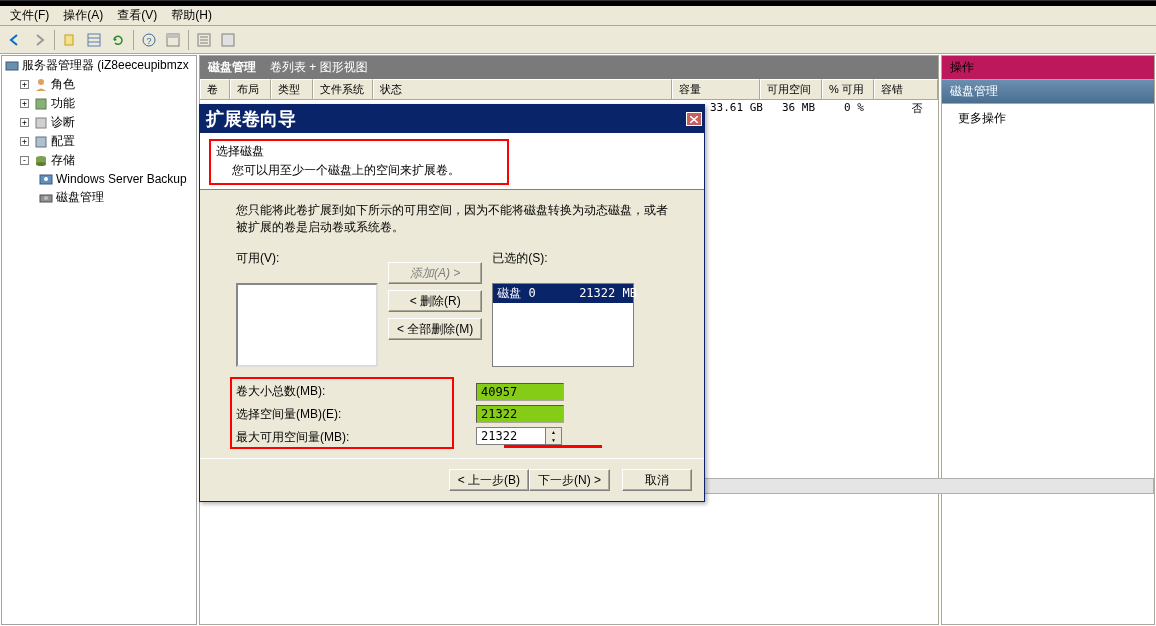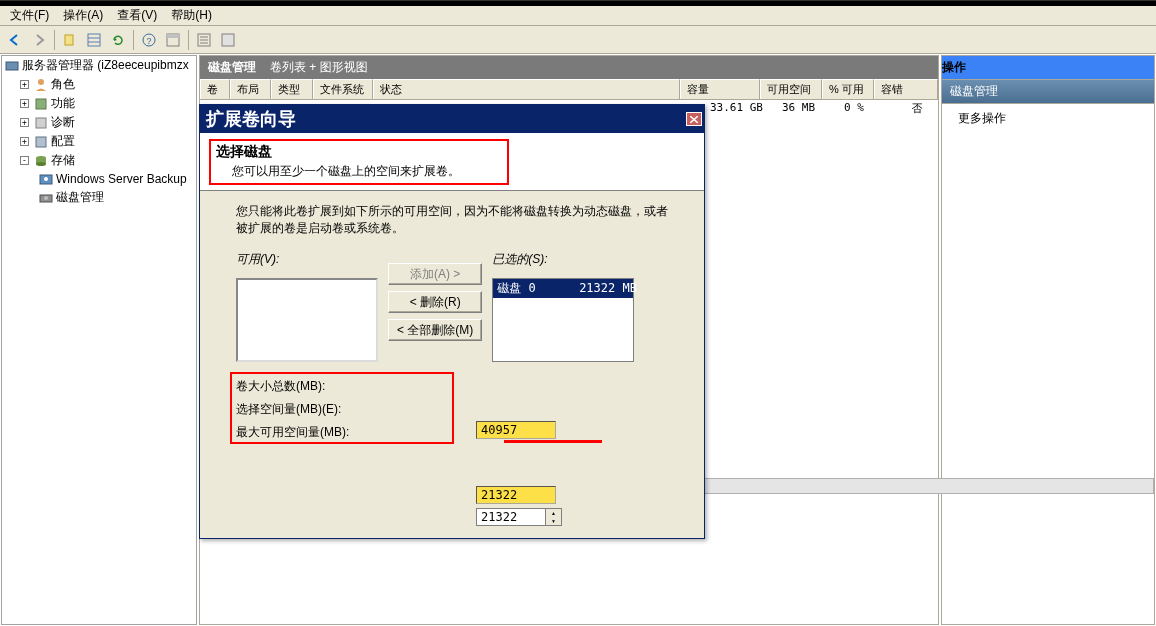--- a/index.html
+++ b/index.html
@@ -132,23 +132,23 @@
   padding: 1px 0;
   font-family: "SimSun", monospace;
 }
 .right-panel {
   width: 214px;
   background: #fff;
   border: 1px solid #aca899;
   margin: 1px;
 }
 .actions-header {
-  background: #3b82f6;
-  padding: 3px 0;
-  font-weight: bold;
+  background: #be185d;
+  padding: 3px 8px;
+  font-weight: normal;
   border-bottom: 1px solid #aca899;
 }
 .actions-sub {
   background: #4a6e8f;
   background: linear-gradient(#6a8fb0, #4a6e8f);
   color: #fff;
   padding: 3px 8px;
   border-bottom: 1px solid #aca899;
 }
 .actions-link {
@@ -191,22 +191,22 @@
   color: #fff;
   font-family: sans-serif;
 }
 .wizard-head-area {
   background: #fff;
   padding: 10px 16px 10px 16px;
   border-bottom: 1px solid #808080;
   position: relative;
 }
 .wizard-head-title {
-  font-weight: bold;
-  font-size: 14px;
+  font-weight: normal;
+  font-size: 12px;
   margin-bottom: 2px;
 }
 .wizard-head-sub {
   font-size: 12px;
   padding-left: 16px;
 }
 .red-annot-1 {
   position: absolute;
   border: 2px solid #ff0000;
   left: 9px;
@@ -222,21 +222,21 @@
 .body-text {
   margin-bottom: 14px;
 }
 .picker-row {
   display: flex;
   align-items: flex-start;
   gap: 10px;
   margin-bottom: 16px;
 }
 .list-col { display: flex; flex-direction: column; }
-.list-label { margin-bottom: 10px; font-style: italic; }
+.list-label { margin-bottom: 16px; }
 .listbox {
   width: 142px;
   height: 84px;
   border: 1px solid #7f7f7f;
   background: #fff;
 }
 .listbox.inset { border: 2px inset #dcdcdc; }
 .listbox-item {
   background: #0a246a;
   color: #fff;
@@ -256,35 +256,34 @@
   background: #ece9d8;
   border: 1px solid #808080;
   border-top-color: #fff;
   border-left-color: #fff;
   box-shadow: inset -1px -1px 0 #aca899;
   font-size: 12px;
   font-family: inherit;
   padding: 0 8px;
   cursor: default;
 }
-.win-btn:disabled { color: #808080; }
+.win-btn:disabled { color: #808080; font-style: italic; }
 .values-section {
   display: flex;
   gap: 60px;
   position: relative;
 }
 .values-labels { display: flex; flex-direction: column; gap: 6px; width: 180px;}
 .values-inputs { display: flex; flex-direction: column; gap: 4px; }
 .val-display {
-  width: 80px;
+  width: 88px;
   border: 1px inset #aca899;
-  background: #fde047;
+  background: #84cc16;
   padding: 1px 4px;
   font-family: "SimSun", monospace;
-  margin-top: 43px;
 }
 .spin-wrap { display: flex; }
 .spin-input {
   width: 70px;
   height: 18px;
   border: 1px solid #7f7f7f;
   background: #fff;
   font-family: "SimSun", monospace;
   padding: 1px 4px;
   font-size: 12px;
@@ -487,21 +486,21 @@
       <div class="dm-header">
         <span style="font-weight:bold">磁盘管理</span>
         <span>卷列表 + 图形视图</span>
       </div>
       <div class="dm-columns">
         <div class="dm-col" style="width:30px">卷</div>
         <div class="dm-col" style="width:41px">布局</div>
         <div class="dm-col" style="width:42px">类型</div>
         <div class="dm-col" style="width:60px">文件系统</div>
         <div class="dm-col" style="flex:1">状态</div>
-        <div class="dm-col" style="width:80px">容量</div>
+        <div class="dm-col" style="width:88px">容量</div>
         <div class="dm-col" style="width:62px">可用空间</div>
         <div class="dm-col" style="width:52px">% 可用</div>
         <div class="dm-col" style="width:64px">容错</div>
       </div>
       <div class="dm-row">
         <div style="width:30px"></div>
         <div style="width:44px"></div>
         <div style="width:42px"></div>
         <div style="width:60px"></div>
         <div style="flex:1"></div>
@@ -578,13 +577,19 @@
           <input class="spin-input" value="21322" style="">
           <div class="spin-btns">
             <div class="spin-btn">▲</div>
             <div class="spin-btn">▼</div>
           </div>
         </div>
       </div>
     </div>
   </div>
 
+  <div class="wizard-footer">
+    <button class="win-btn" style="min-width:80px">&lt; 上一步(B)</button>
+    <button class="win-btn" style="min-width:80px">下一步(N) &gt;</button>
+    <div class="gap"></div>
+    <button class="win-btn" style="min-width:70px">取消</button>
+  </div>
 </div>
 
 </body></html>

